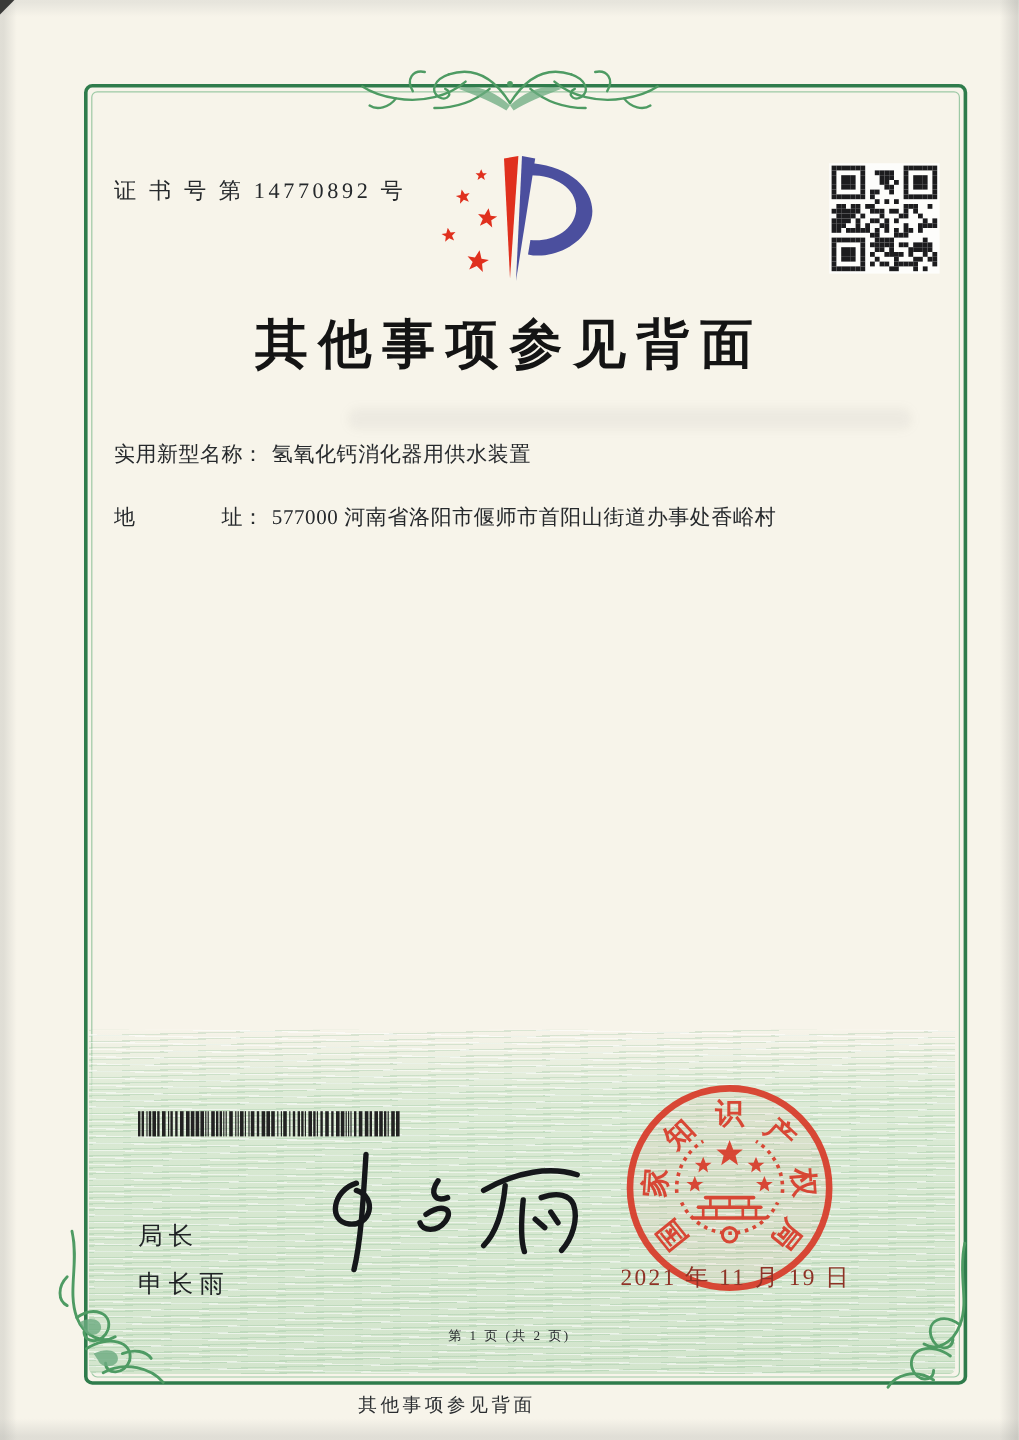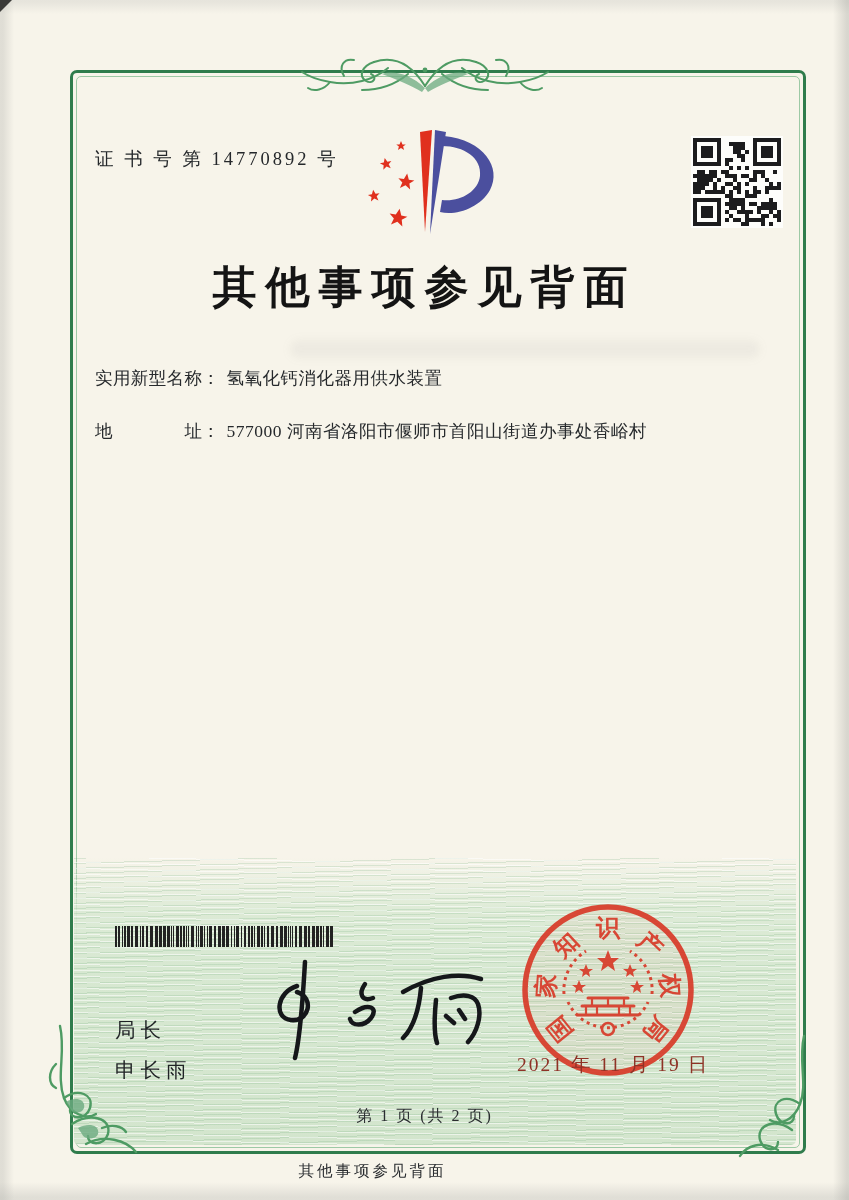--- a/index.html
+++ b/index.html
@@ -57,21 +57,21 @@
   .barcode i.b{background:#222;}
   
   .director{position:absolute;left:115px;top:980px;font-size:20.5px;letter-spacing:5px;color:#1f2225;
     font-family:"Liberation Sans","DejaVu Sans",sans-serif;margin-top:36px;}
   .director div{margin-bottom:12px;}
   .signature{position:absolute;left:235px;top:946px;}
   
   .seal{position:absolute;left:516px;top:898px;}
   .seal-date{position:absolute;left:517px;top:1051px;font-size:19.5px;color:#8e3226;letter-spacing:2px;}
   
-  .page-info{position:absolute;left:0;top:1106px;width:849px;text-align:center;font-size:16px;
+  .page-info{position:absolute;left:0;top:1106px;width:849px;text-align:center;font-size:11px;
     letter-spacing:2px;color:#2a2d30;}
   .back-note{position:absolute;left:0;top:1161px;width:745px;text-align:center;font-size:15.5px;
     letter-spacing:3px;color:#2a2d30;}
   .ornament{position:absolute;}
 </style>
 </head>
 <body>
 
 <div class="corner-mark"></div>
 

